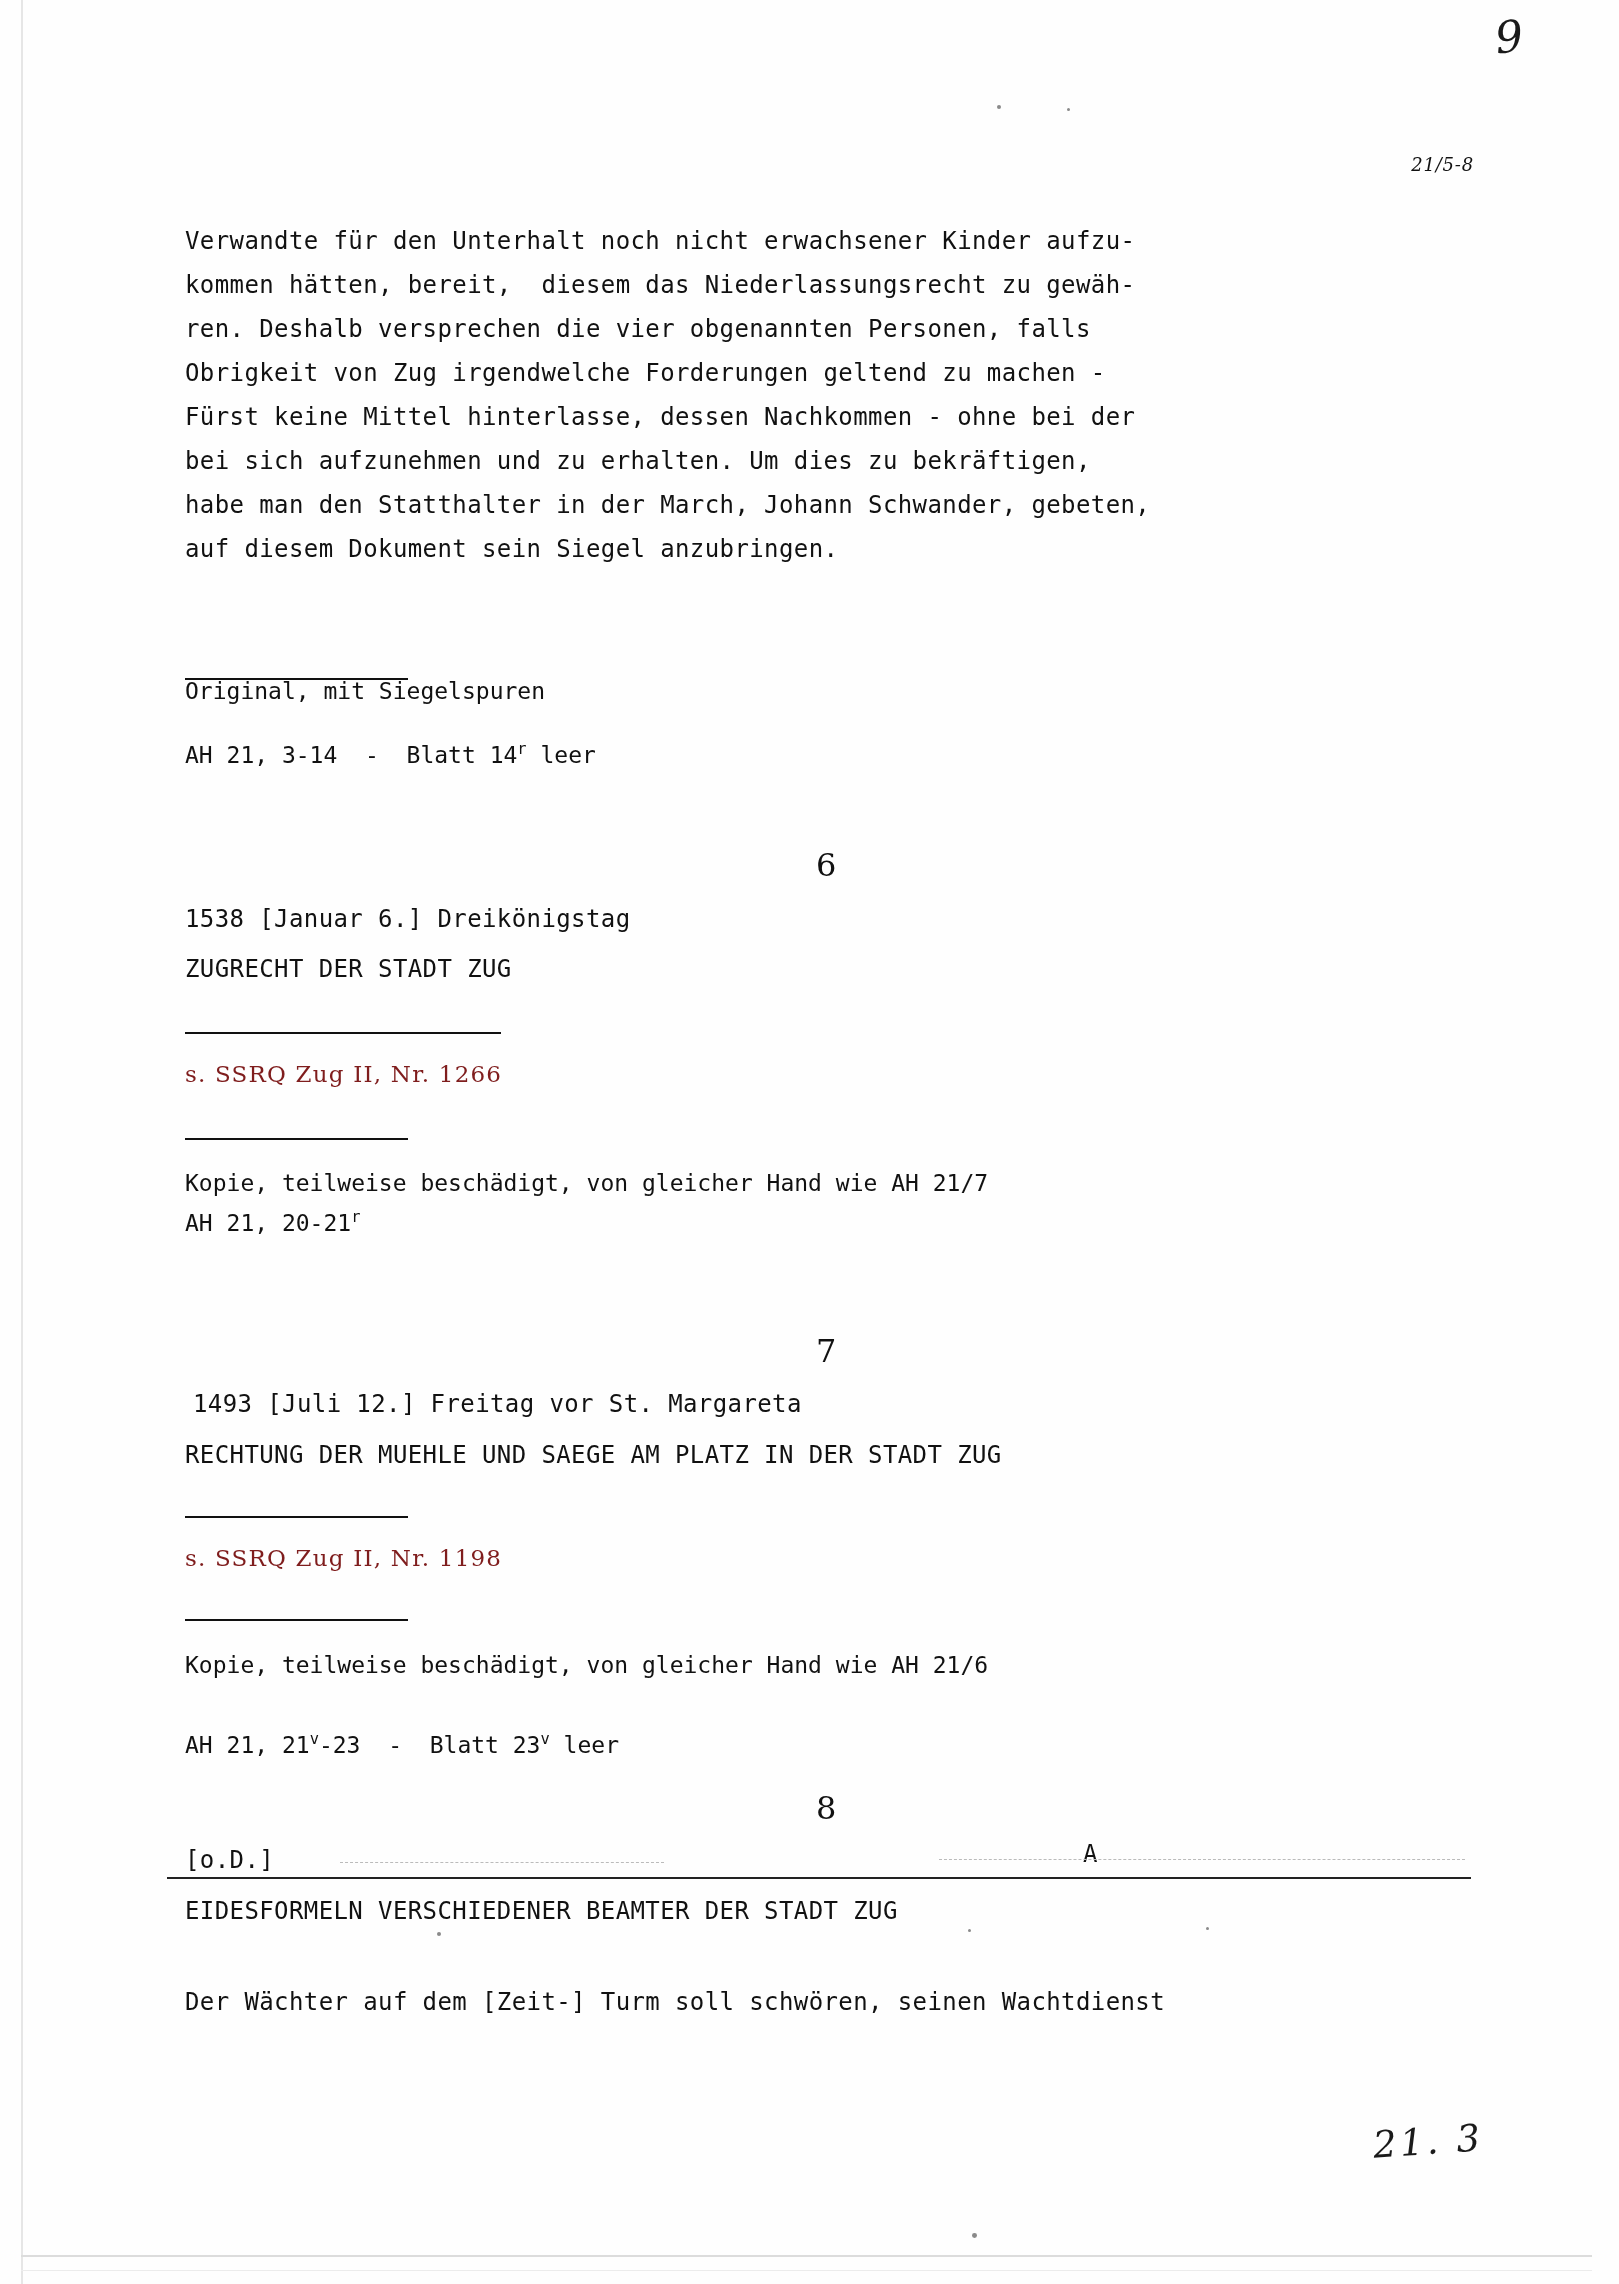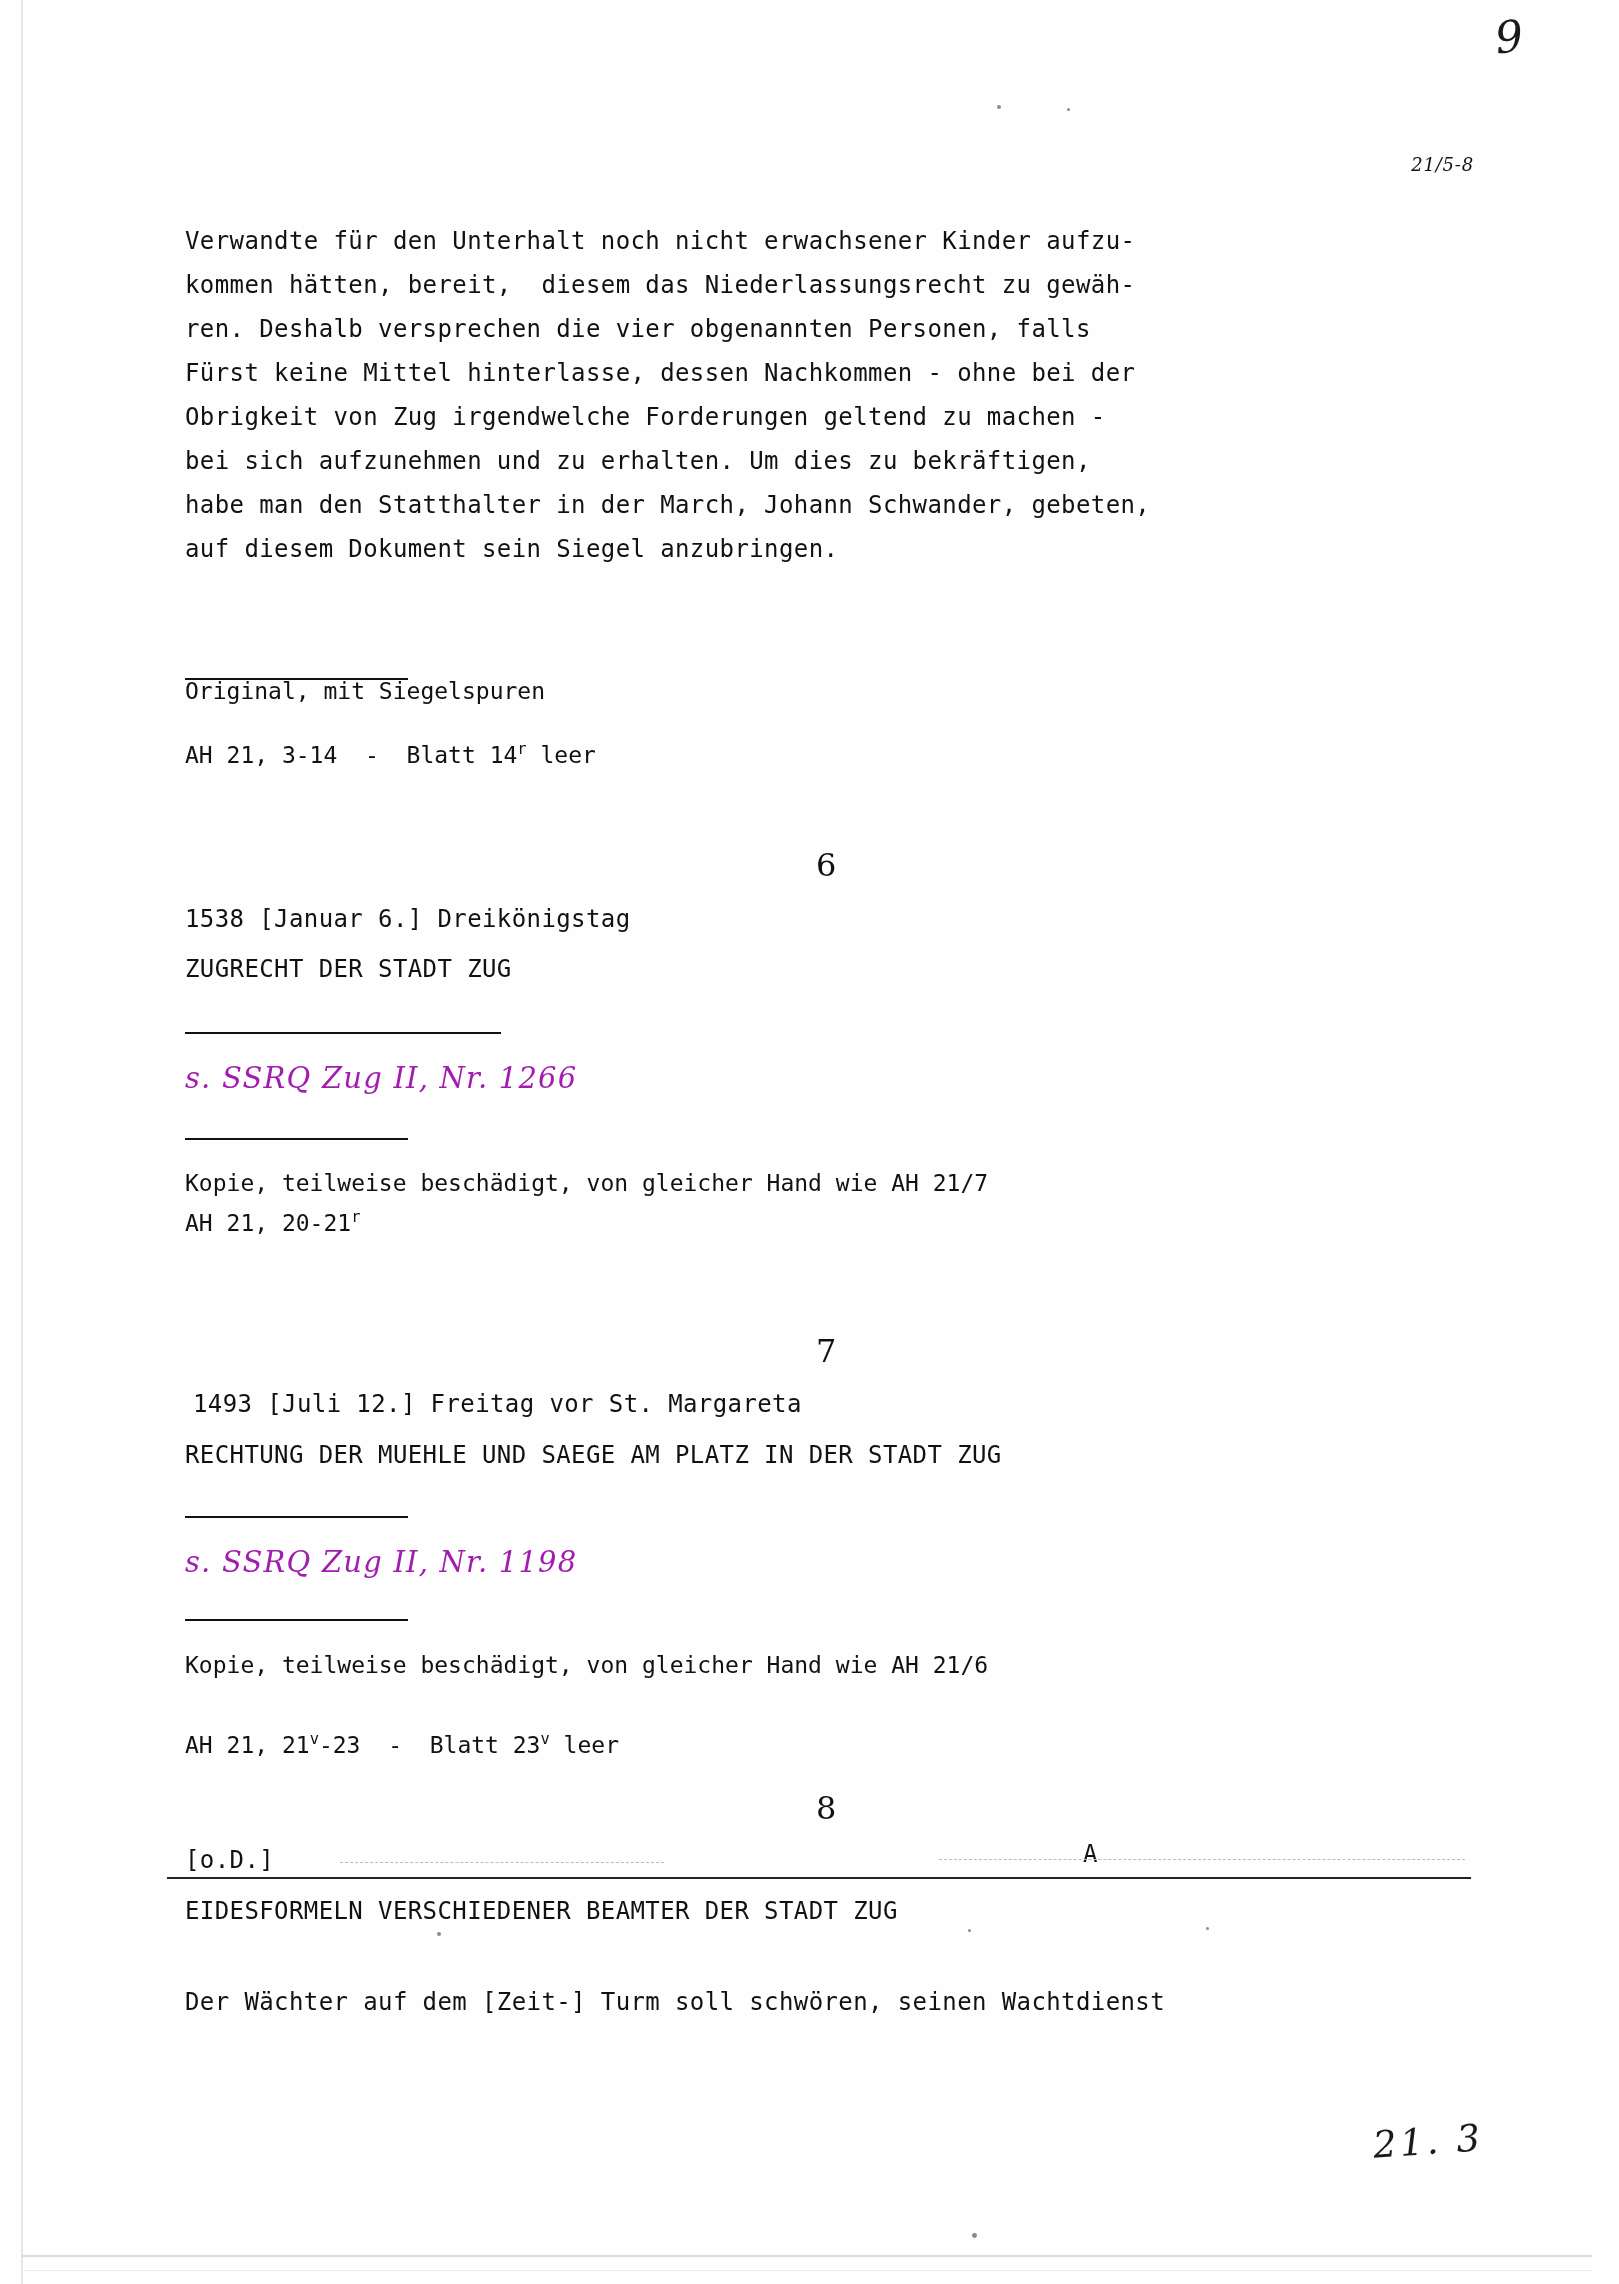--- a/index.html
+++ b/index.html
@@ -124,23 +124,22 @@
     font-size: 24px;
     line-height: 40px;
     color: #111;
     white-space: pre;
     letter-spacing: 0.4px;
   }
   .ital-ref {
     position: absolute;
     left: 185px;
     font-family: "DejaVu Serif", serif;
-    font-style: italic;
-    font-size: 29px;
-    color: #a21caf;
+    font-size: 23px;
+    color: #7f1d1d;
     letter-spacing: 1.2px;
     white-space: pre;
   }
   .marker-a {
     position: absolute;
     font-family: "DejaVu Sans Mono", monospace;
     font-size: 24px;
     color: #111;
   }
   .dashed-rule {
@@ -165,22 +164,22 @@
   <div class="content">
 
     <div class="hw-page-number">9</div>
 
     <div class="folio-ref">21/5-8</div>
 
     <div class="body-block">
       <p>Verwandte für den Unterhalt noch nicht erwachsener Kinder aufzu-</p>
       <p>kommen hätten, bereit,  diesem das Niederlassungsrecht zu gewäh-</p>
       <p>ren. Deshalb versprechen die vier obgenannten Personen, falls</p>
+      <p>Obrigkeit von Zug irgendwelche Forderungen geltend zu machen -</p>
       <p>Fürst keine Mittel hinterlasse, dessen Nachkommen - ohne bei der</p>
-      <p>Obrigkeit von Zug irgendwelche Forderungen geltend zu machen -</p>
       <p>bei sich aufzunehmen und zu erhalten. Um dies zu bekräftigen,</p>
       <p>habe man den Statthalter in der March, Johann Schwander, gebeten,</p>
       <p>auf diesem Dokument sein Siegel anzubringen.</p>
     </div>
 
     <div class="rule" style="left:185px; top:678px; width:223px;"></div>
 
     <div class="note" style="top:674px;"><span>Original, mit Siegelspuren</span></div>
     <div class="note" style="top:732px;"><span>AH 21, 3-14  -  Blatt 14</span><span class="sup">r</span><span> leer</span></div>
 

